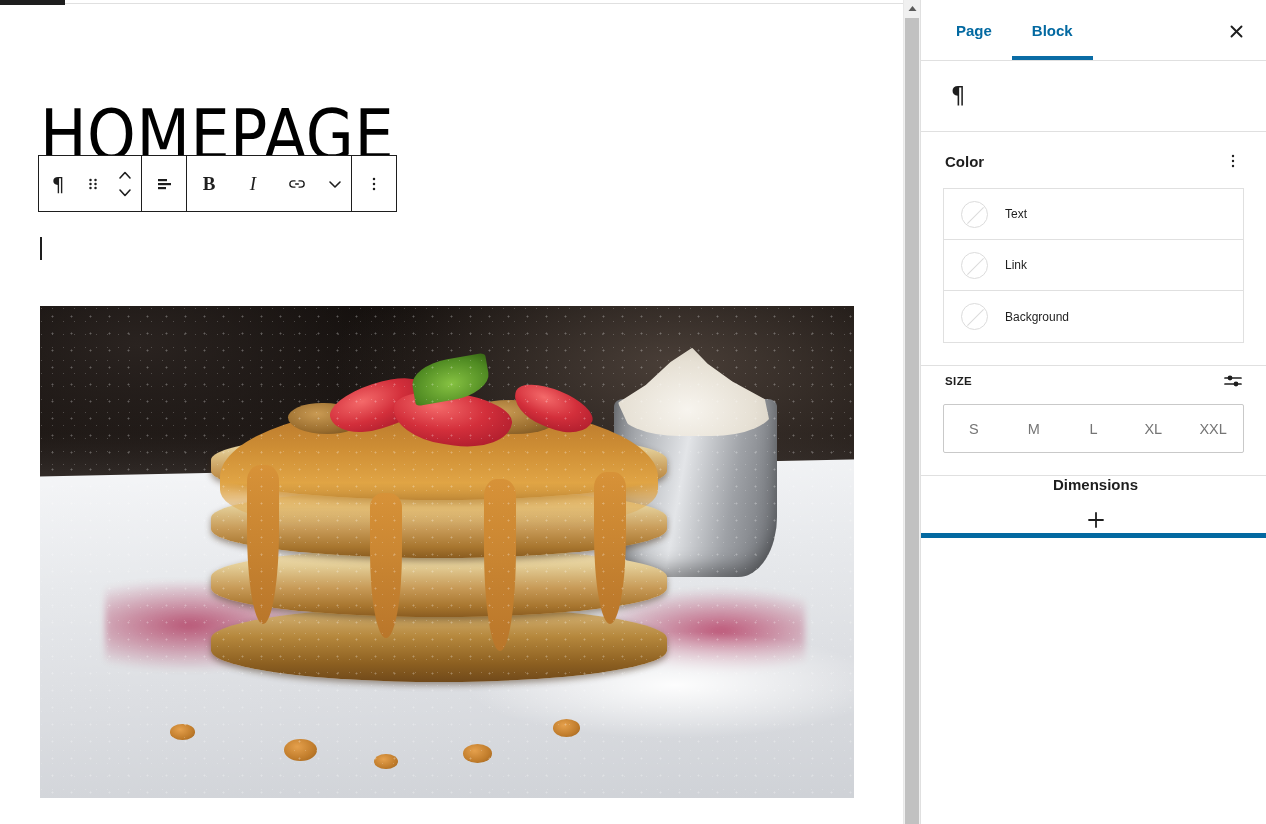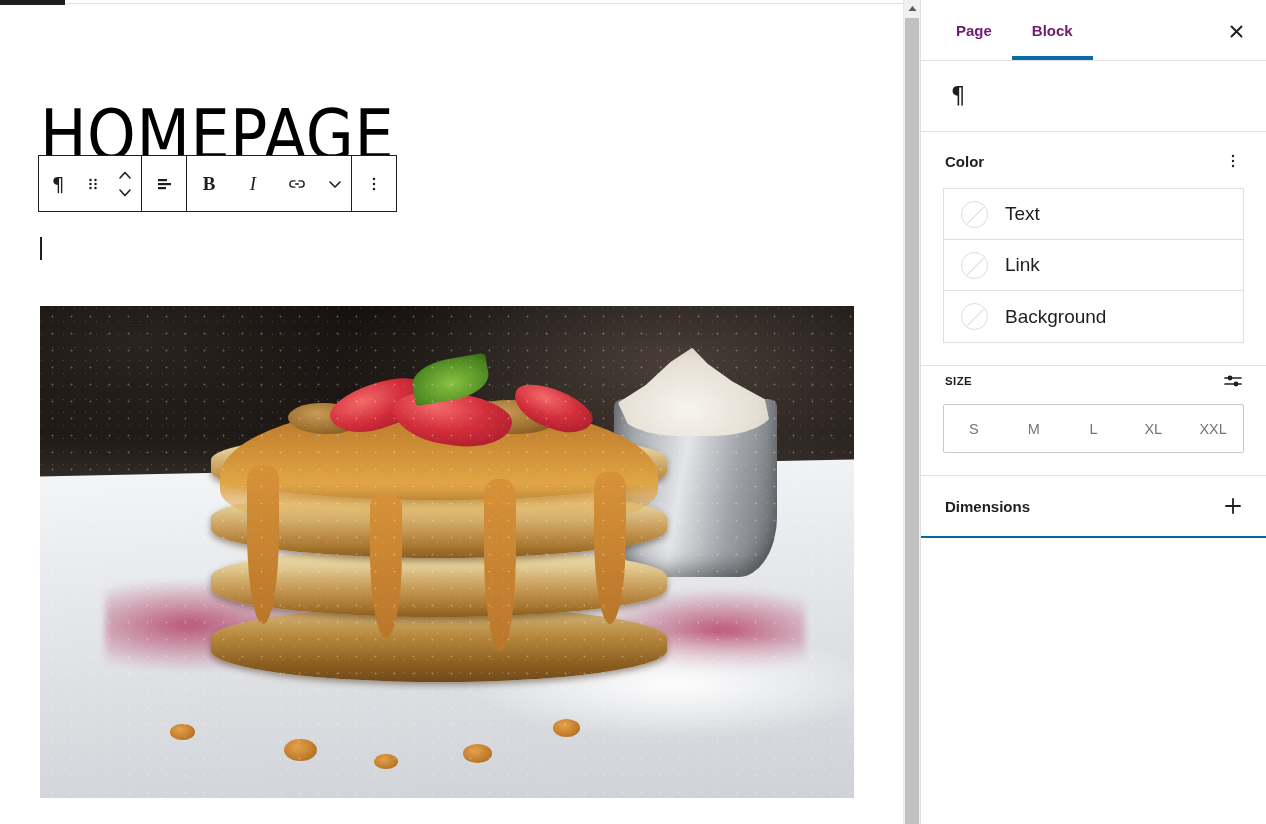--- a/index.html
+++ b/index.html
@@ -266,21 +266,21 @@
     display: flex;
     height: 100%;
     padding-left: 15px;
   }
   .tab {
     position: relative;
     display: flex; align-items: center;
     padding: 0 20px;
     font-size: 15px;
     font-weight: 600;
-    color: #701a75;
+    color: #0369a1;
     cursor: pointer;
     background: transparent;
     border: none;
     font-family: "Liberation Sans", sans-serif;
     height: 60px;
   }
   .tab.active::after {
     content: "";
     position: absolute;
     left: 0; right: 0; bottom: 0;
@@ -373,21 +373,21 @@
   .swatch::after {
     content: "";
     position: absolute;
     left: 50%; top: 2px;
     width: 1px; height: 23px;
     background: #dcdcdc;
     transform: rotate(45deg);
     transform-origin: center;
   }
   .color-label {
-    font-size: 19px;
+    font-size: 12px;
     color: #1e1e1e;
   }
 
   .size-head {
     display: flex;
     align-items: center;
     justify-content: space-between;
     padding: 2px 20px 10px 24px;
   }
   .size-label {
@@ -414,21 +414,22 @@
     font-family: "Liberation Sans", sans-serif;
   }
 
   .panel-row {
     display: flex;
     align-items: center;
     justify-content: space-between;
     padding: 0 20px 0 24px;
     height: 62px;
     cursor: pointer;
-    border-bottom: 2px solid #0369a1;
+    border-bottom: 5px solid #0369a1;
+    flex-direction: column;
   }
   .panel-row .panel-title { font-size: 15px; }
 </style>
 </head>
 <body>
 
 <div class="app">
 
   <div class="top-stub"></div>
   <div class="top-hairline"></div>

